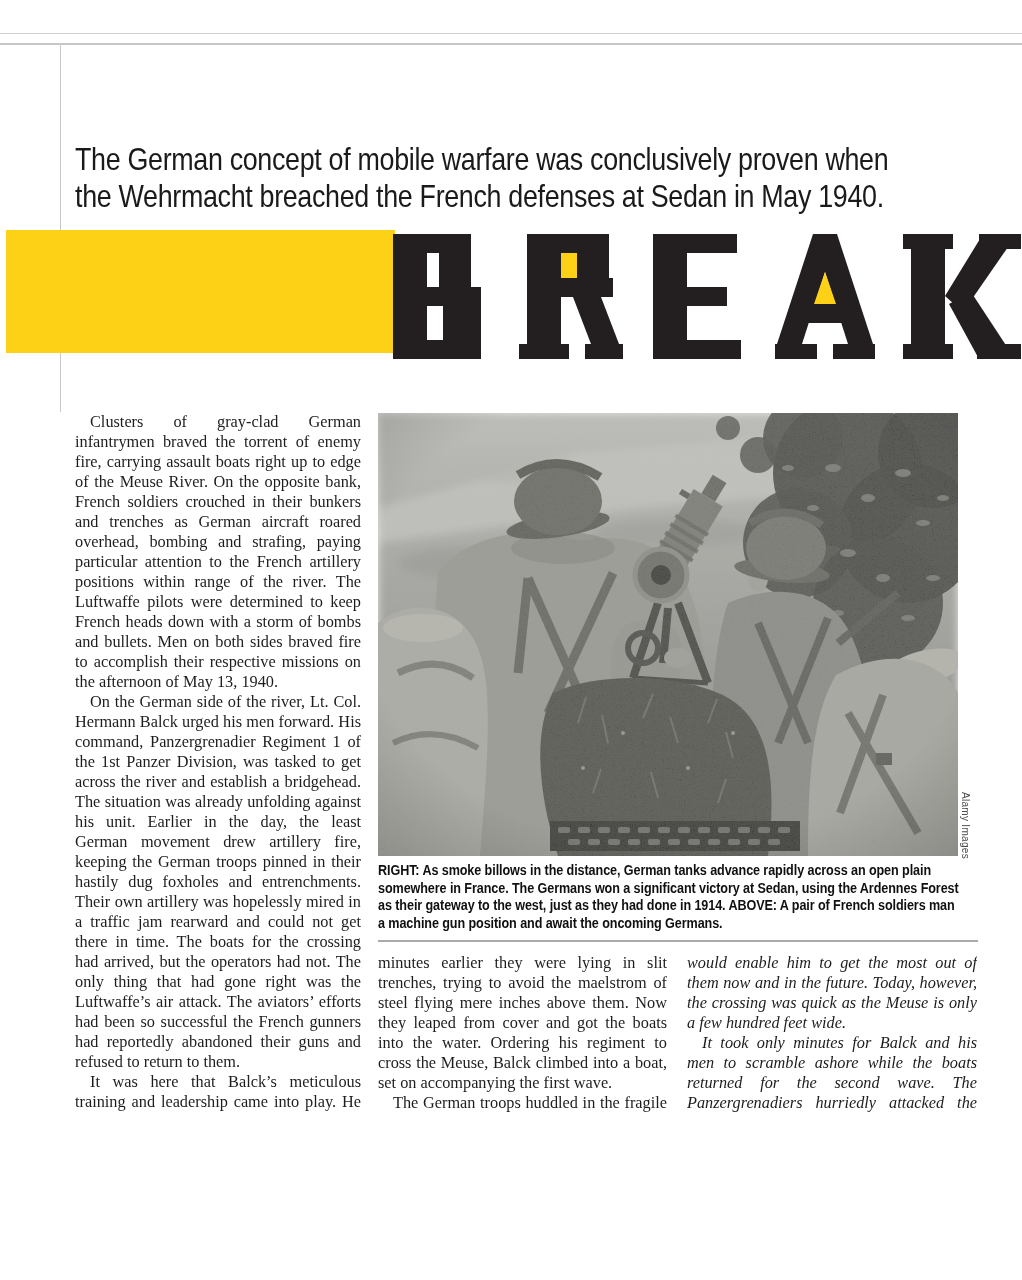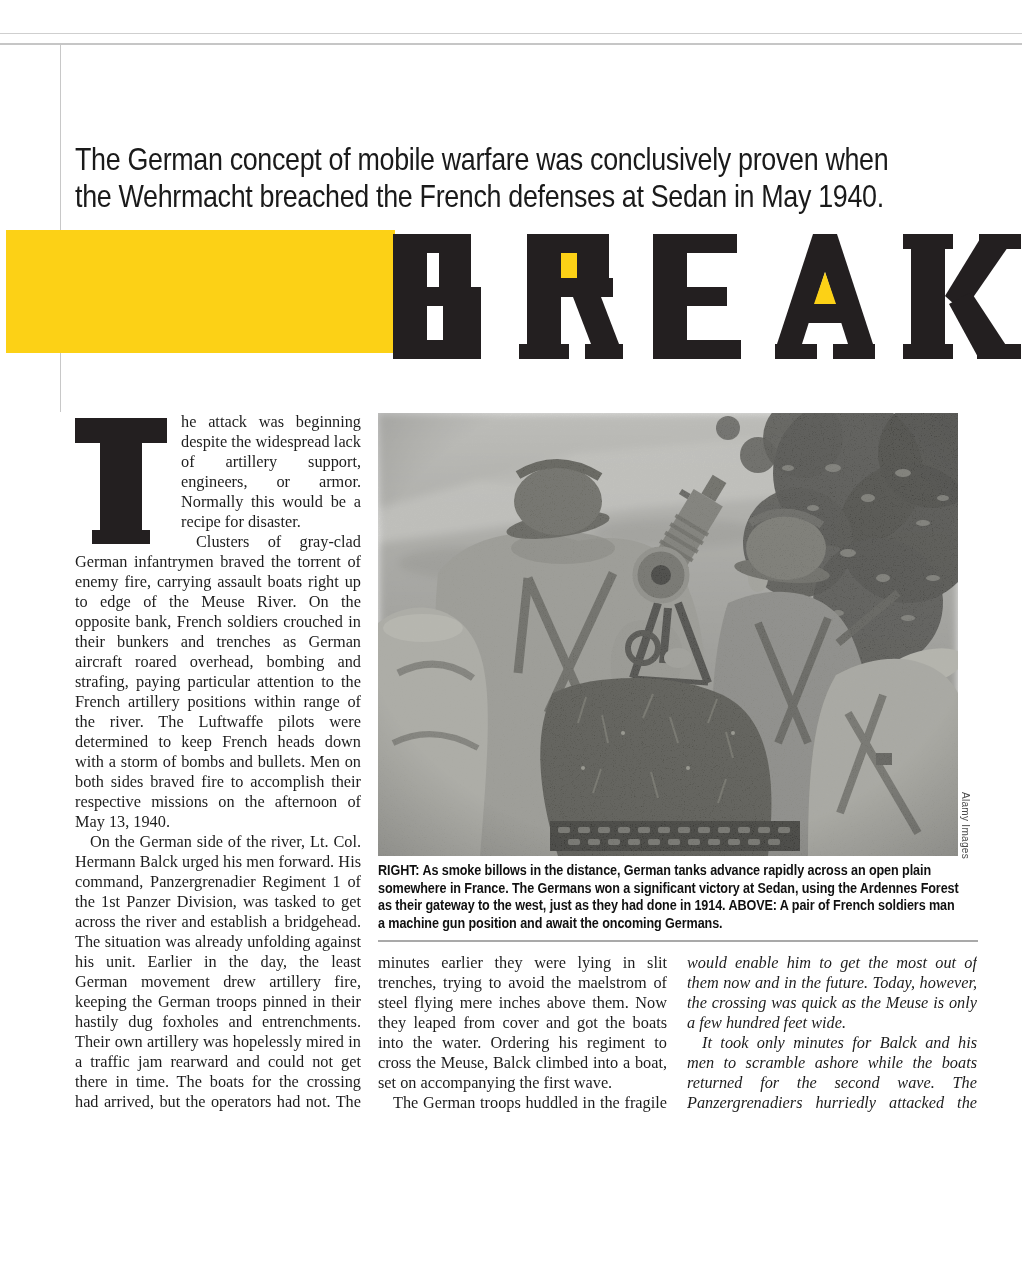--- a/index.html
+++ b/index.html
@@ -97,29 +97,20 @@
         <rect x="0" y="110" width="50" height="15"></rect>
         <polygon points="42,62 80,0 114,0 60,78"></polygon>
           <rect x="76" y="0" width="42" height="15"></rect>
         <polygon points="46,70 68,58 112,125 76,125"></polygon>
           <rect x="74" y="110" width="44" height="15"></rect>
       </g>
     </g>
   </svg>
 
   <div class="column col-left">
-    <p class="noindent">
-      <svg class="dropcap" viewBox="0 0 92 126" role="img" aria-label="T">
-        <g fill="#231F20">
-          <rect x="0" y="0" width="92" height="25"></rect>
-          <rect x="25" y="0" width="42" height="120"></rect>
-          <rect x="17" y="112" width="58" height="14"></rect>
-        </g>
-      </svg><span>he attack was beginning despite the widespread lack of artillery support, engineers, or armor. Normally this would be a recipe for disaster.</span>
-    </p>
     <p>Clusters of gray-clad German infantrymen braved the torrent of enemy fire, carrying assault boats right up to edge of the Meuse River. On the opposite bank, French soldiers crouched in their bunkers and trenches as German aircraft roared overhead, bombing and strafing, paying particular attention to the French artillery positions within range of the river. The Luftwaffe pilots were determined to keep French heads down with a storm of bombs and bullets. Men on both sides braved fire to accomplish their respective missions on the afternoon of May 13, 1940.</p>
     <p>On the German side of the river, Lt. Col. Hermann Balck urged his men forward. His command, Panzergrenadier Regiment 1 of the 1st Panzer Division, was tasked to get across the river and establish a bridgehead. The situation was already unfolding against his unit. Earlier in the day, the least German movement drew artillery fire, keeping the German troops pinned in their hastily dug foxholes and entrenchments. Their own artillery was hopelessly mired in a traffic jam rearward and could not get there in time. The boats for the crossing had arrived, but the operators had not. The only thing that had gone right was the Luftwaffe’s air attack. The aviators’ efforts had been so successful the French gunners had reportedly abandoned their guns and refused to return to them.</p>
     <p>It was here that Balck’s meticulous training and leadership came into play. He had trained his men to operate the boats themselves, planning against just such an occurrence. Now he did not have to wait. The French artillery’s cessation had an immediate effect on his men. Just</p>
   </div>
 
   <svg class="photo" viewBox="0 0 580 443" role="img">
     <defs>
       <linearGradient id="fieldGrad" x1="0" y1="0" x2="0" y2="1">
         <stop offset="0" stop-color="#c2c2bc"></stop>
           <stop offset="0.3" stop-color="#a8a8a2"></stop>

